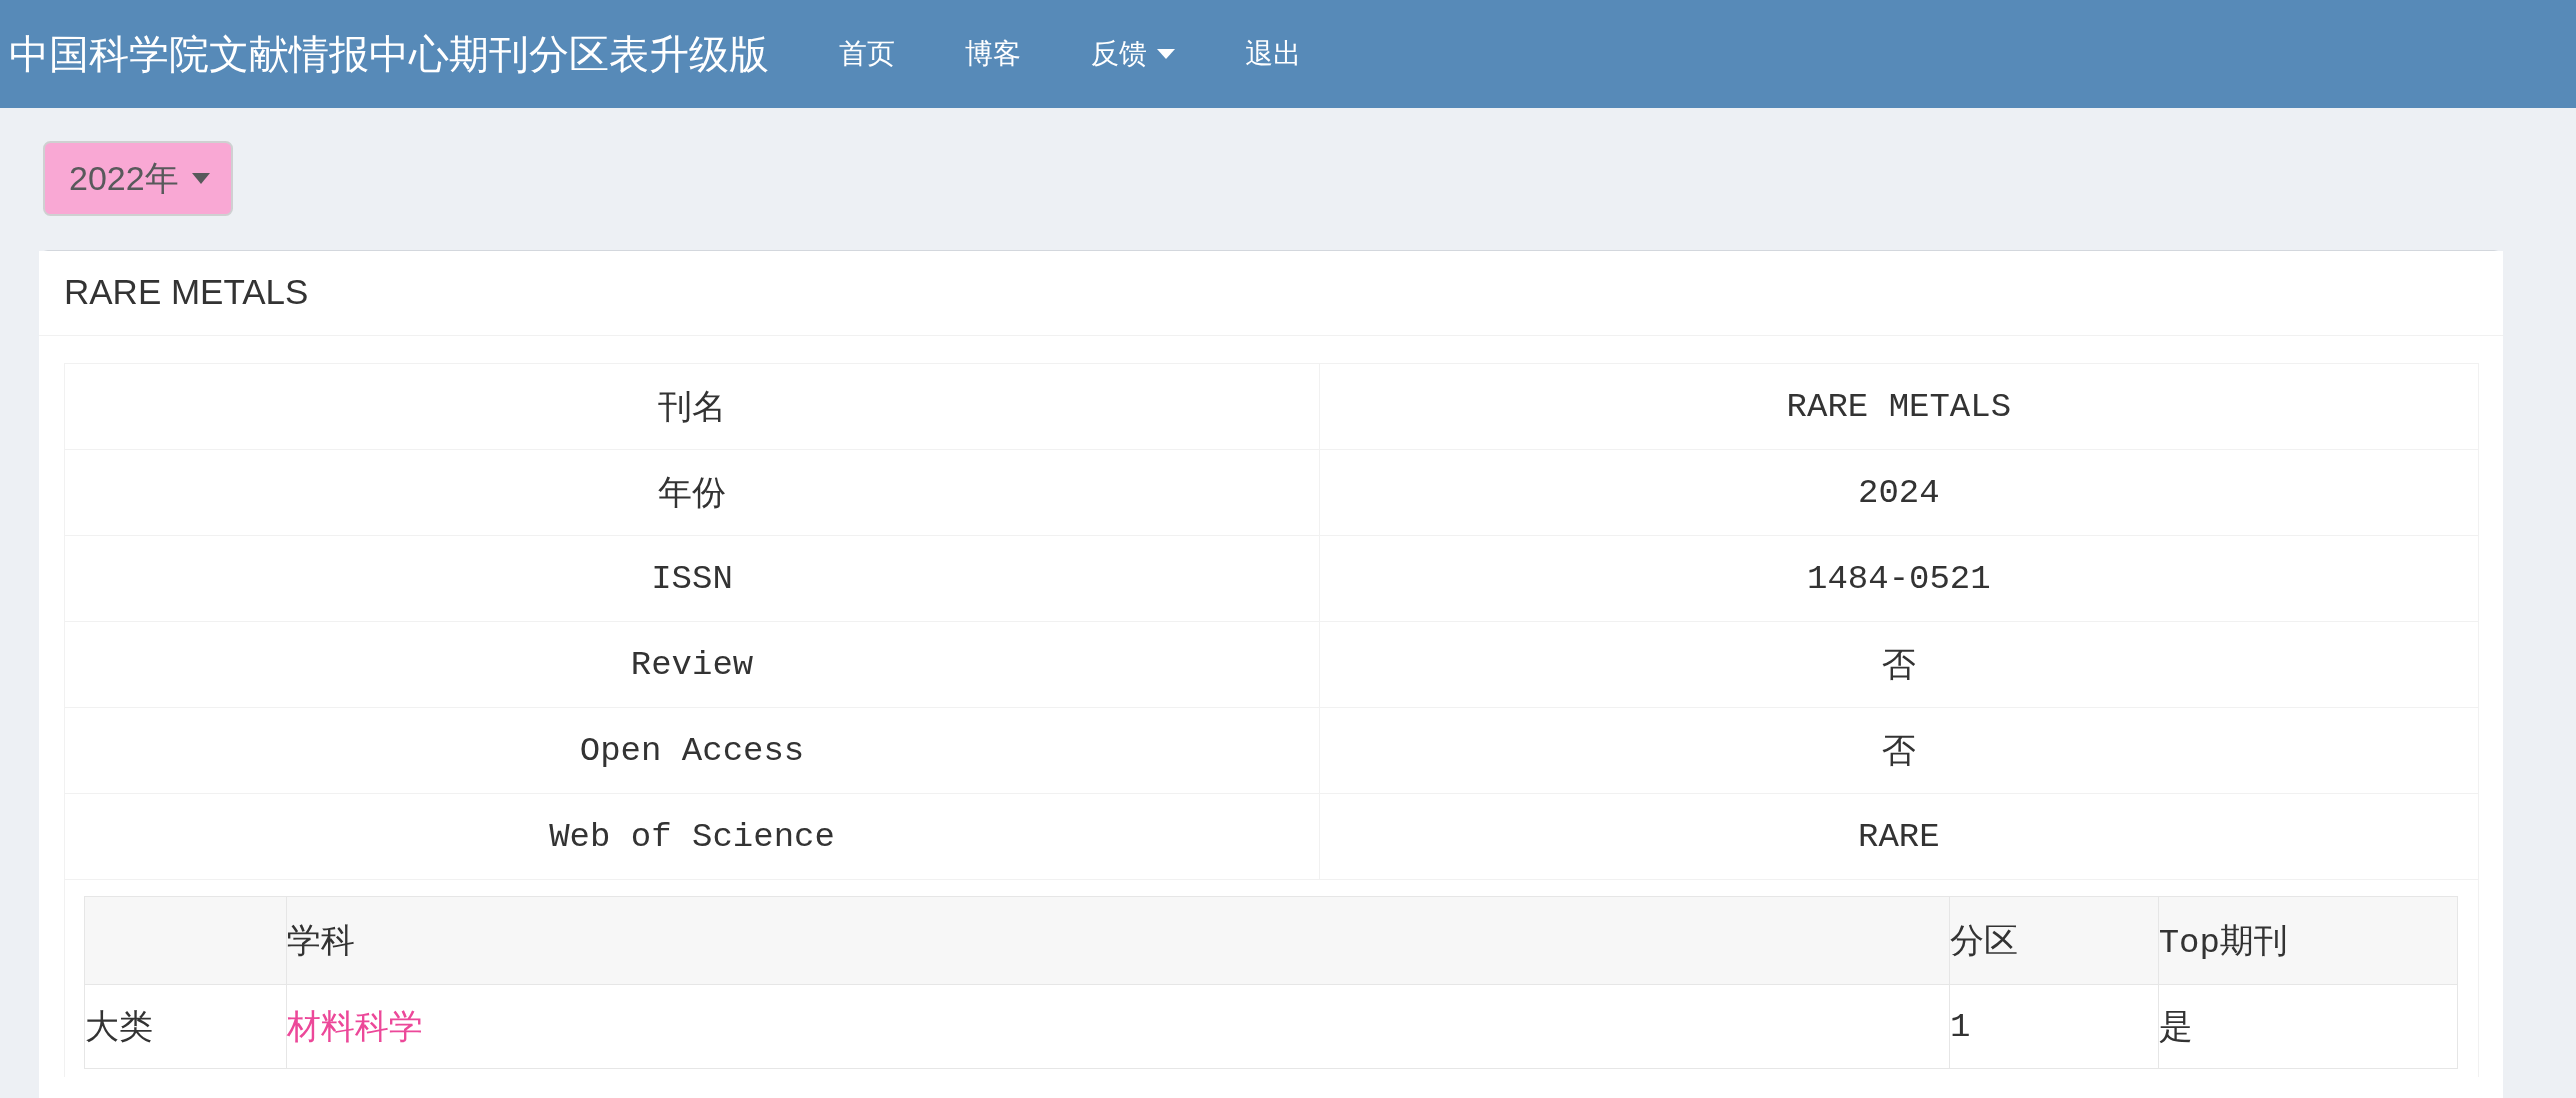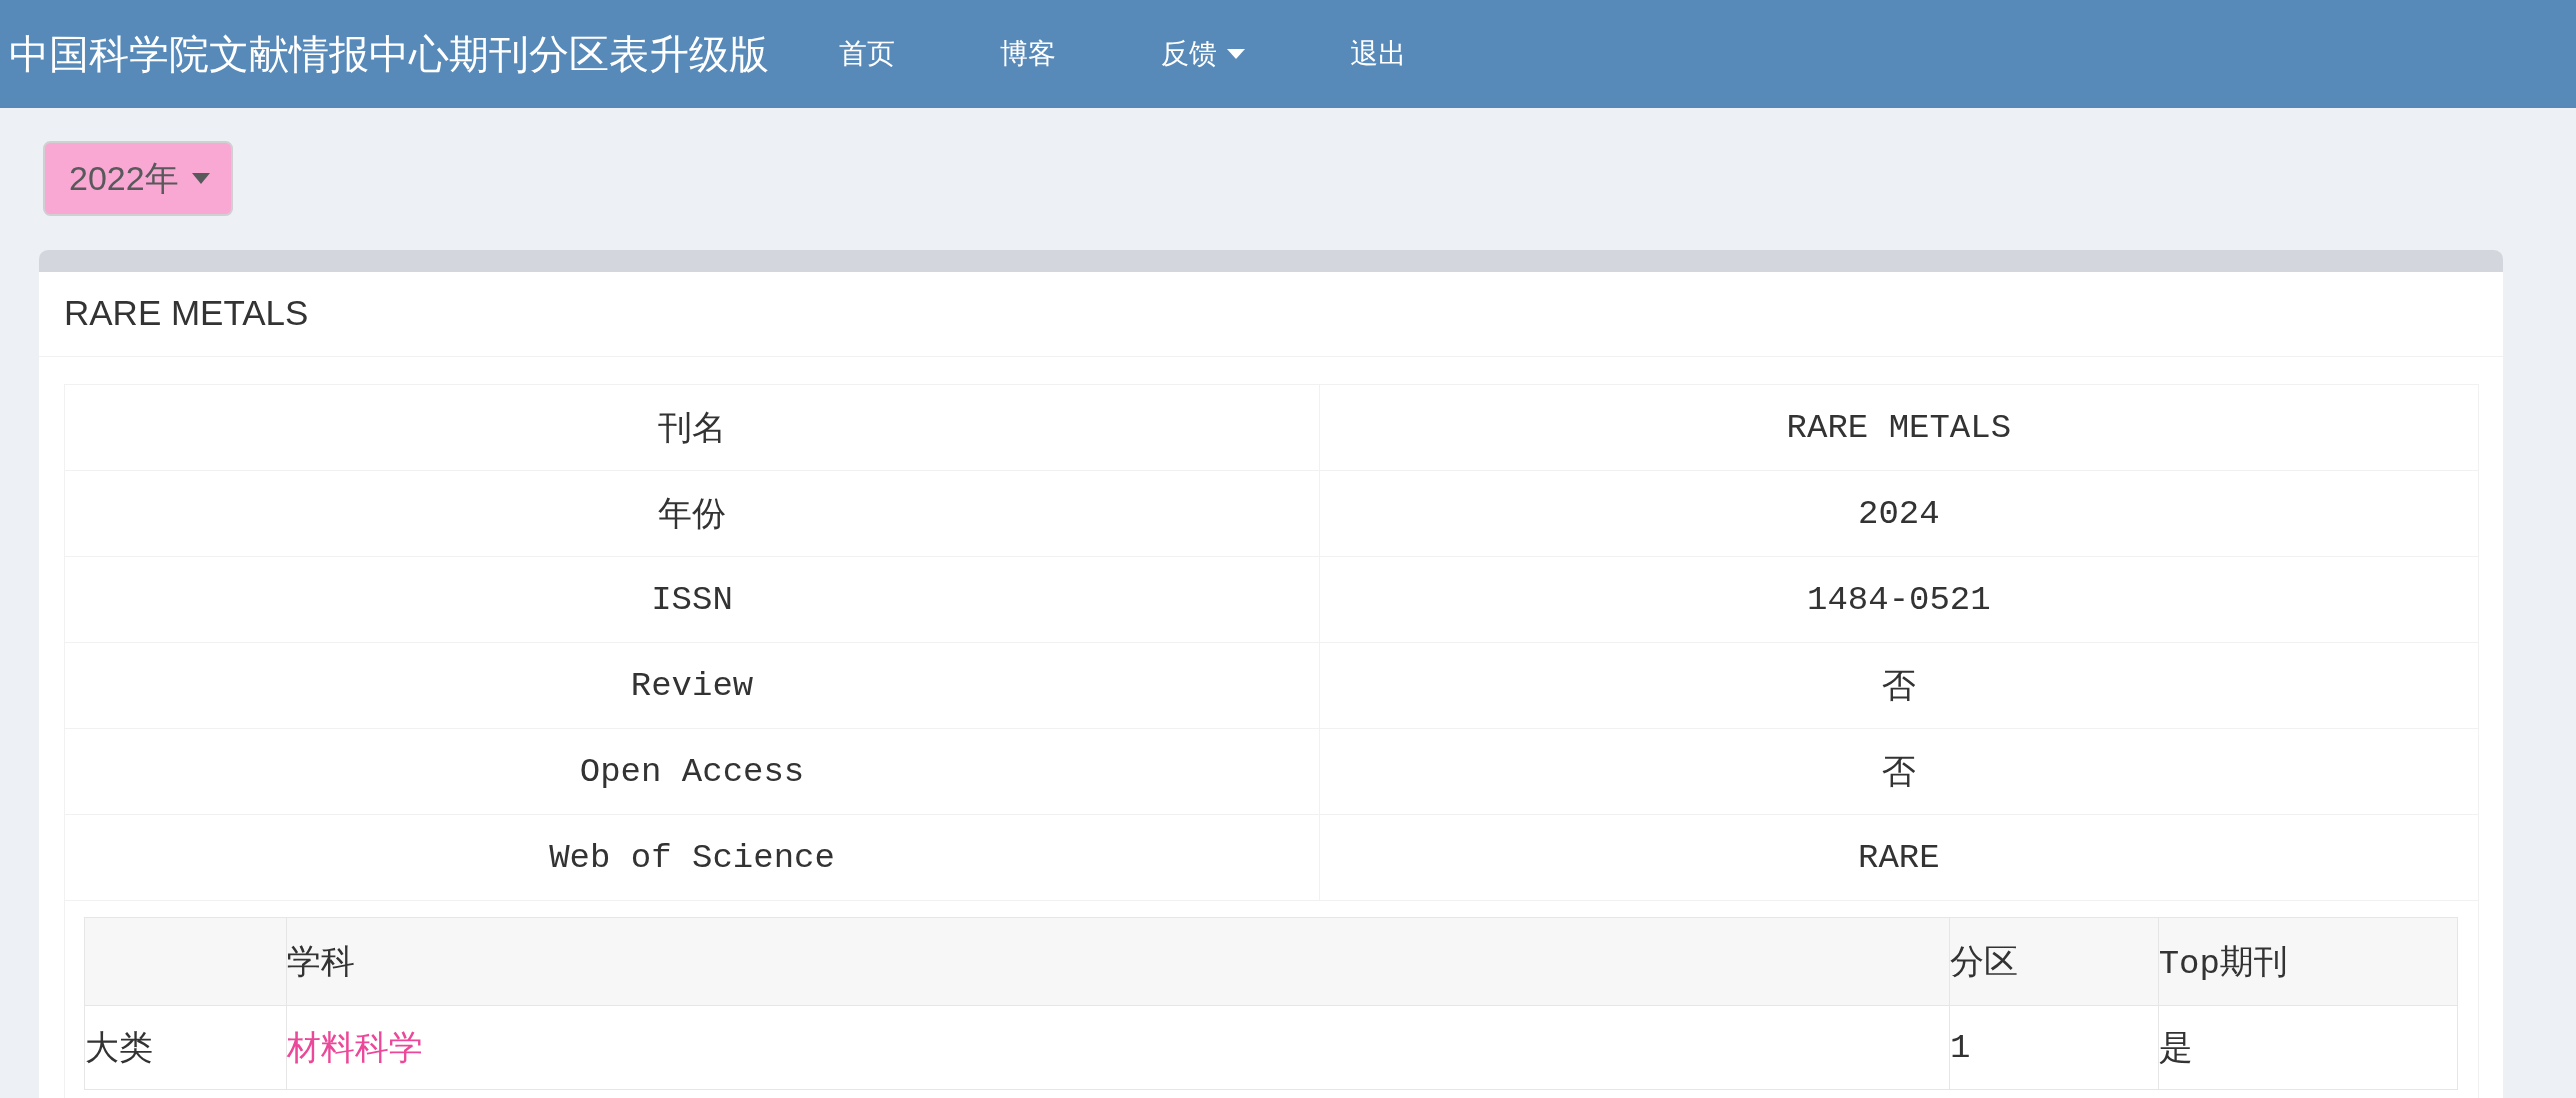--- a/index.html
+++ b/index.html
@@ -26,21 +26,20 @@
     color:#fff;
     white-space:nowrap;
     text-decoration:none;
     cursor:pointer;
   }
   .nav-links {
     display:flex;
     list-style:none;
     margin-left:35px;
     align-items:center;
-    gap:35px;
   }
   .nav-link {
     display:flex;
     align-items:center;
     padding:0 35px;
     font-size:28px;
     color:#fff;
     text-decoration:none;
     cursor:pointer;
     white-space:nowrap;
@@ -77,21 +76,21 @@
     border-right:9.6px solid transparent;
     border-top:11px solid #58595b;
   }
 
   
   .panel-wrap {
     margin:34px 12px 0 39px;
     width:2464px;
     background:#d3d7dd;
     border-radius:9px 9px 0 0;
-    padding-top:22px;
+    padding-top:1px;
     height:849px;
   }
   .panel { background:#fff; height:100%; }
   .panel-heading {
     padding:21px 25px 23px 25px;
     font-size:35px;
     color:#333;
     border-bottom:1.5px solid #f1f1f1;
   }
   .panel-body { padding:27px 24.4px 0 25px; }

